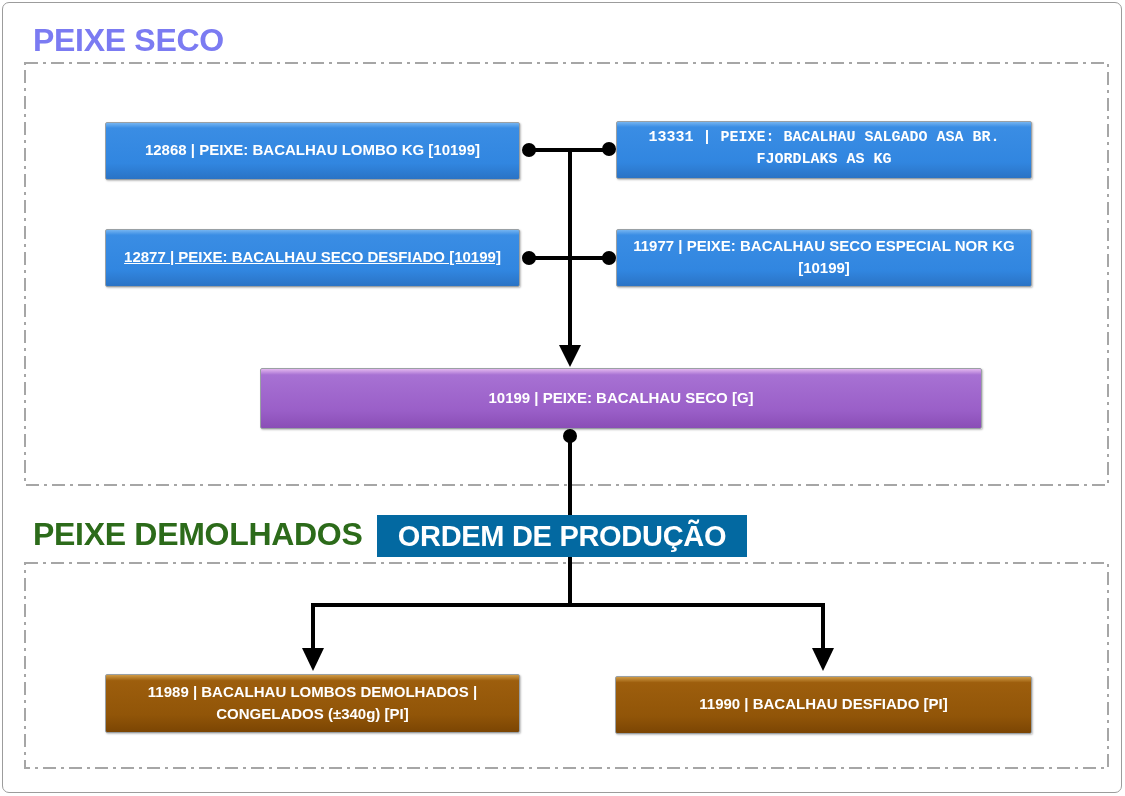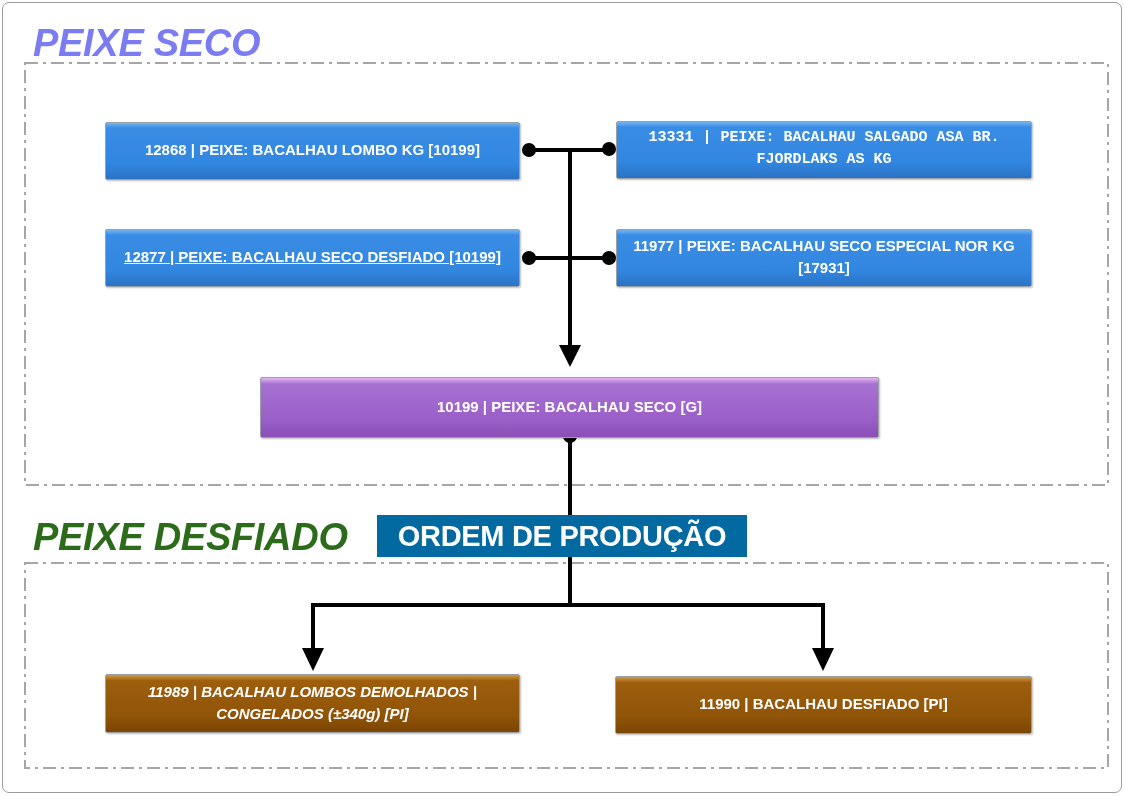--- a/index.html
+++ b/index.html
@@ -6,22 +6,22 @@
   body{
     width:1125px;height:796px;position:relative;background:#ffffff;
     font-family:"Liberation Sans", sans-serif;overflow:hidden;
   }
   .frame{
     position:absolute;left:2px;top:2px;right:3px;bottom:3px;
     border:1px solid #9c9c9c;border-radius:7px;pointer-events:none;
   }
   .connectors{position:absolute;left:0;top:0;z-index:1;}
   .section-title{
-    position:absolute;font-weight:bold;font-size:38px;letter-spacing:-0.3px;
-    white-space:nowrap;z-index:2;font-style:italic;
+    position:absolute;font-weight:bold;font-size:32px;letter-spacing:-0.3px;
+    white-space:nowrap;z-index:2;
   }
   .title-seco{left:33px;top:22px;color:#7b7bf2;}
   .title-demolhado{left:33px;top:516px;color:#2c6b1a;}
   .node{
     position:absolute;box-sizing:border-box;z-index:2;
     display:flex;align-items:center;justify-content:center;text-align:center;
     color:#ffffff;font-weight:bold;font-size:15px;line-height:1.45;
     padding:2px 12px 4px 12px;border:1px solid #9aa0a4;border-radius:2px;
     box-shadow:1px 1px 2px rgba(0,0,0,0.25);
   }
@@ -31,22 +31,22 @@
   .node.purple{
     background:linear-gradient(180deg,#e3b6ef 0%,#a771d3 10%,#9a5fc8 70%,#8a4eb6 100%);
   }
   .node.brown{
     background:linear-gradient(180deg,#cf9a45 0%,#9d5e0d 10%,#915508 70%,#7b4503 100%);
   }
   .n-12868{left:105px;top:122px;width:415px;height:58px;text-align:right;}
   .n-13331{left:616px;top:121px;width:416px;height:58px;font-family:Liberation Mono, monospace;}
   .n-12877{left:105px;top:229px;width:415px;height:58px;text-decoration:underline;}
   .n-11977{left:616px;top:229px;width:416px;height:58px;}
-  .n-10199{left:260px;top:368px;width:619px;height:61px;margin-top:9px;}
-  .n-11989{left:105px;top:674px;width:415px;height:59px;font-style:italic;}
+  .n-10199{left:260px;top:368px;width:722px;height:61px;}
+  .n-11989{left:105px;top:674px;width:415px;height:59px;}
   .n-11990{left:615px;top:676px;width:417px;height:58px;}
   .production-order{
     position:absolute;left:377px;top:515px;width:370px;height:42px;z-index:3;
     background:#0369a1;color:#ffffff;font-weight:bold;font-size:29px;
     display:flex;align-items:center;justify-content:center;white-space:nowrap;
     letter-spacing:-0.3px;
   }
 </style>
 </head>
 <body>
@@ -75,29 +75,29 @@
     <line x1="313" y1="605" x2="823" y2="605"></line>
     <line x1="313" y1="603" x2="313" y2="650"></line>
     <polygon points="302,648 324,648 313,671" stroke="none"></polygon>
     <line x1="823" y1="603" x2="823" y2="650"></line>
     <polygon points="812,648 834,648 823,671" stroke="none"></polygon>
   </g>
 </svg>
 
 <div class="section-title title-seco">PEIXE SECO</div>
 
-<div class="section-title title-demolhado">PEIXE DESFIADO</div>
+<div class="section-title title-demolhado">PEIXE DEMOLHADOS</div>
 
 <div class="node blue n-12868">12868 | PEIXE: BACALHAU LOMBO KG [10199]</div>
 
 <div class="node blue n-13331">13331 | PEIXE: BACALHAU SALGADO ASA BR. FJORDLAKS AS KG</div>
 
 <div class="node blue n-12877">12877 | PEIXE: BACALHAU SECO DESFIADO [10199]</div>
 
-<div class="node blue n-11977">11977 | PEIXE: BACALHAU SECO ESPECIAL NOR KG [17931]</div>
+<div class="node blue n-11977">11977 | PEIXE: BACALHAU SECO ESPECIAL NOR KG [10199]</div>
 
 <div class="node purple n-10199">10199 | PEIXE: BACALHAU SECO [G]</div>
 
 <div class="production-order">ORDEM DE PRODUÇÃO</div>
 
 <div class="node brown n-11989">11989 | BACALHAU LOMBOS DEMOLHADOS | CONGELADOS (±340g) [PI]</div>
 
 <div class="node brown n-11990">11990 | BACALHAU DESFIADO [PI]</div>
 
 </body></html>

